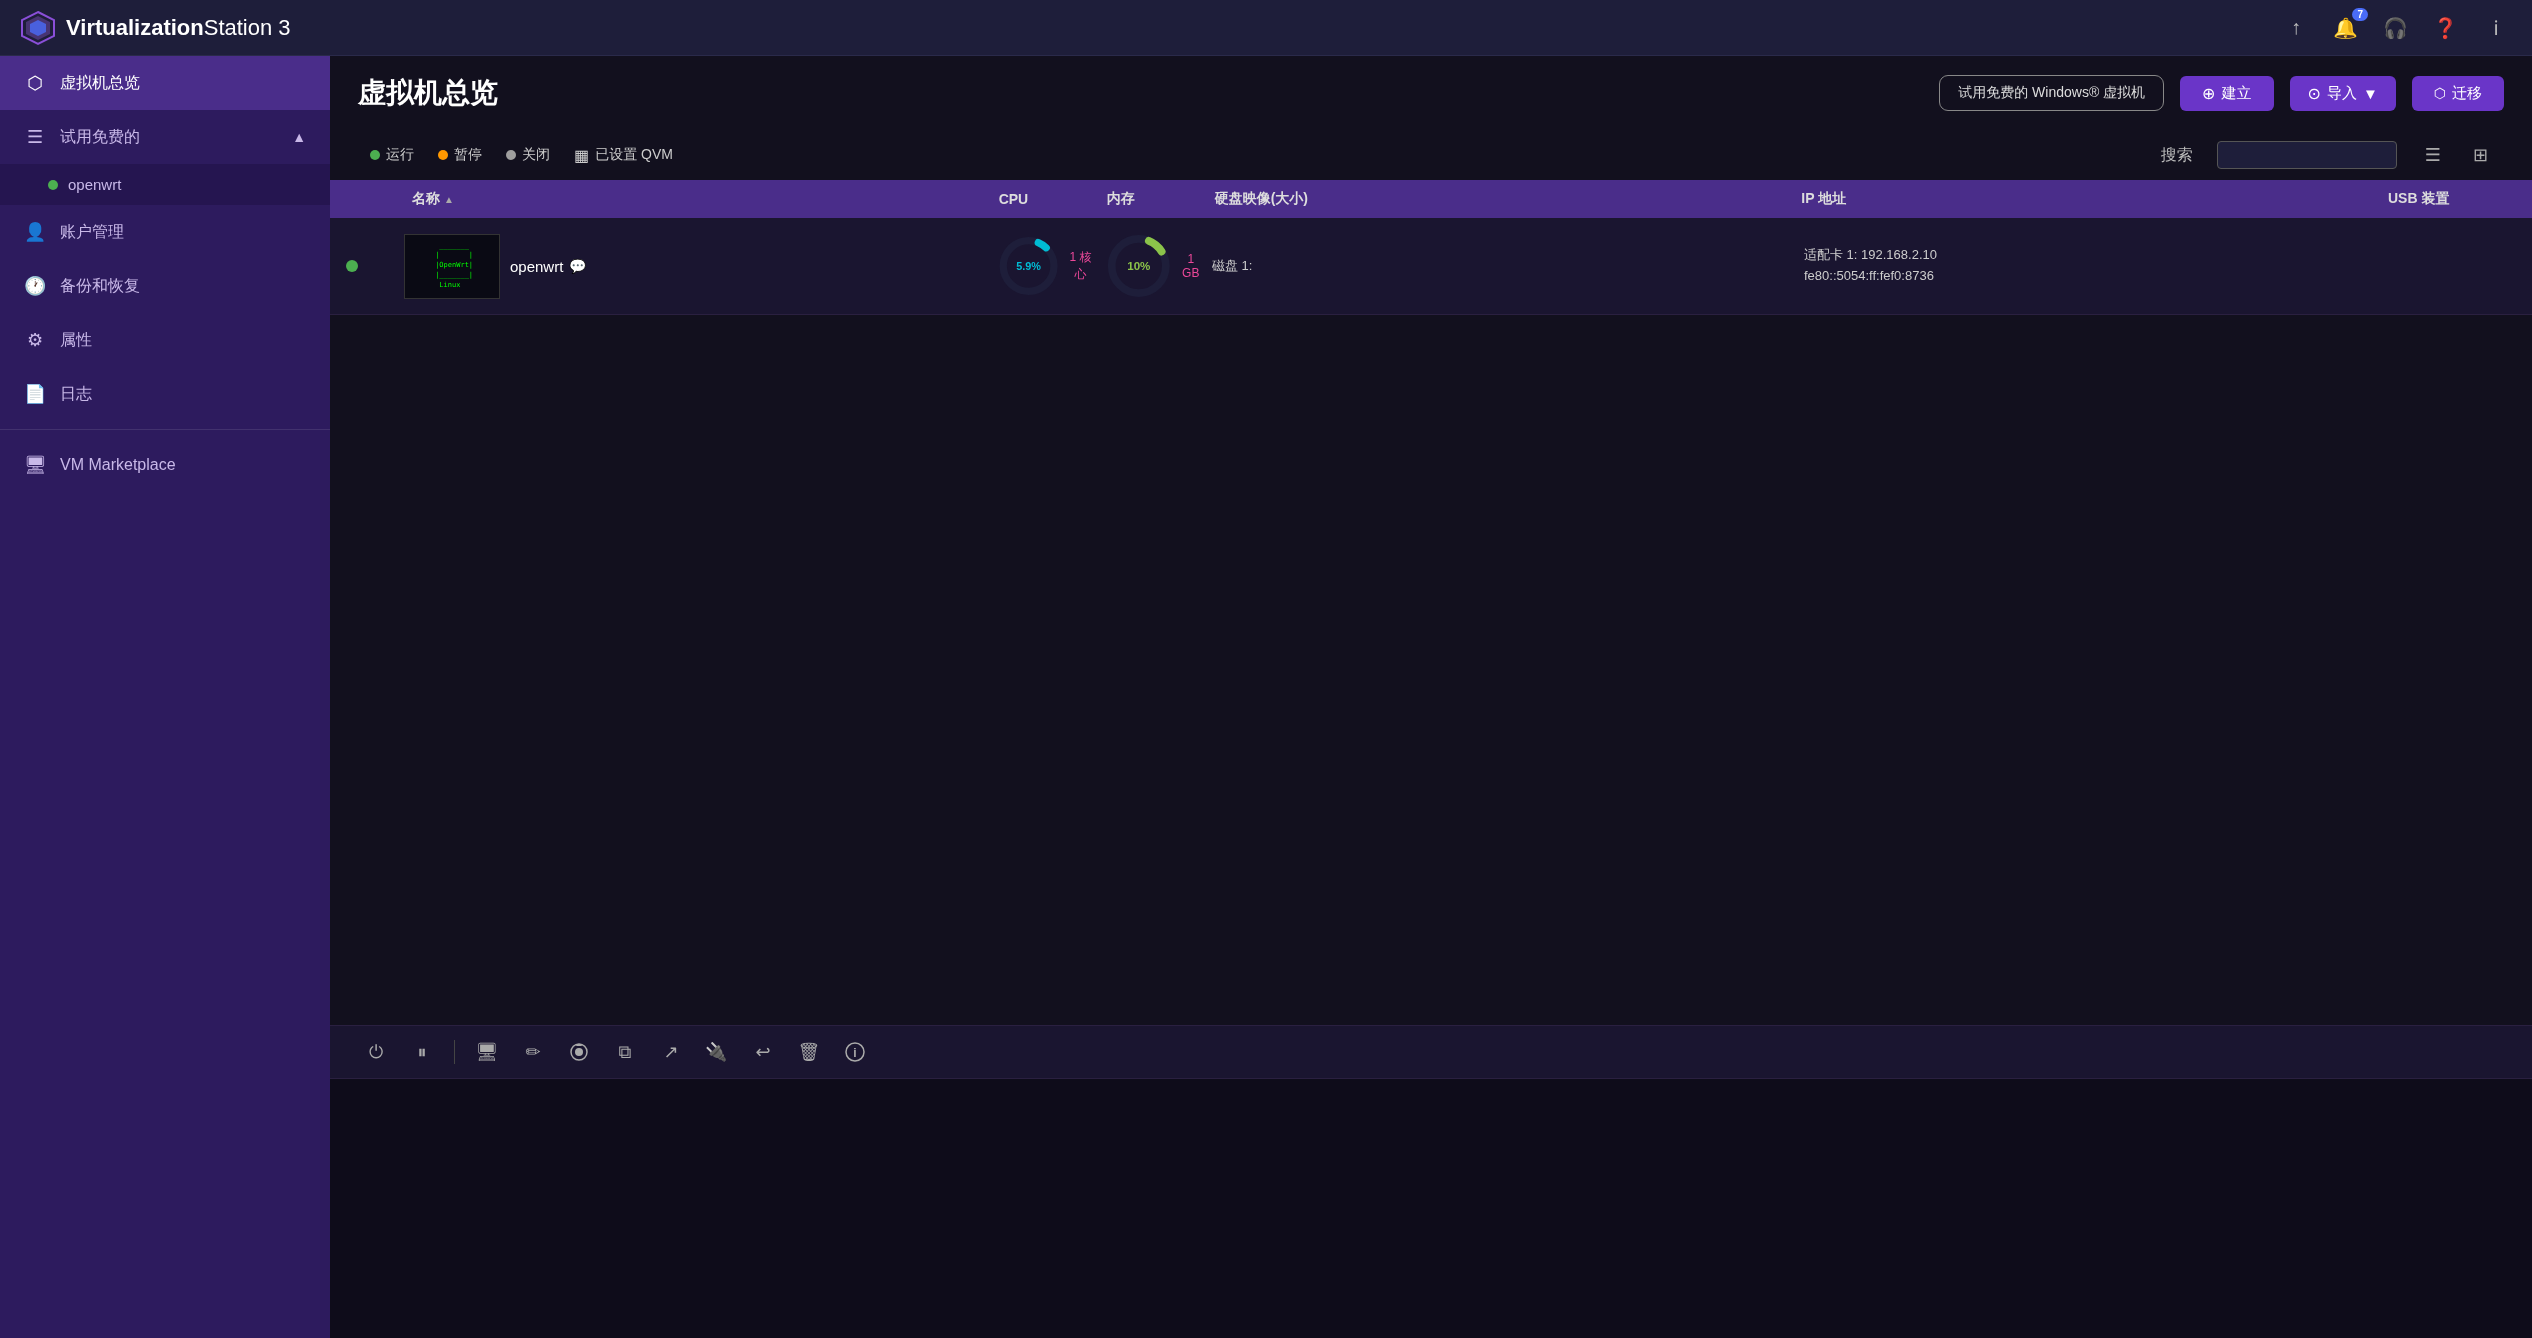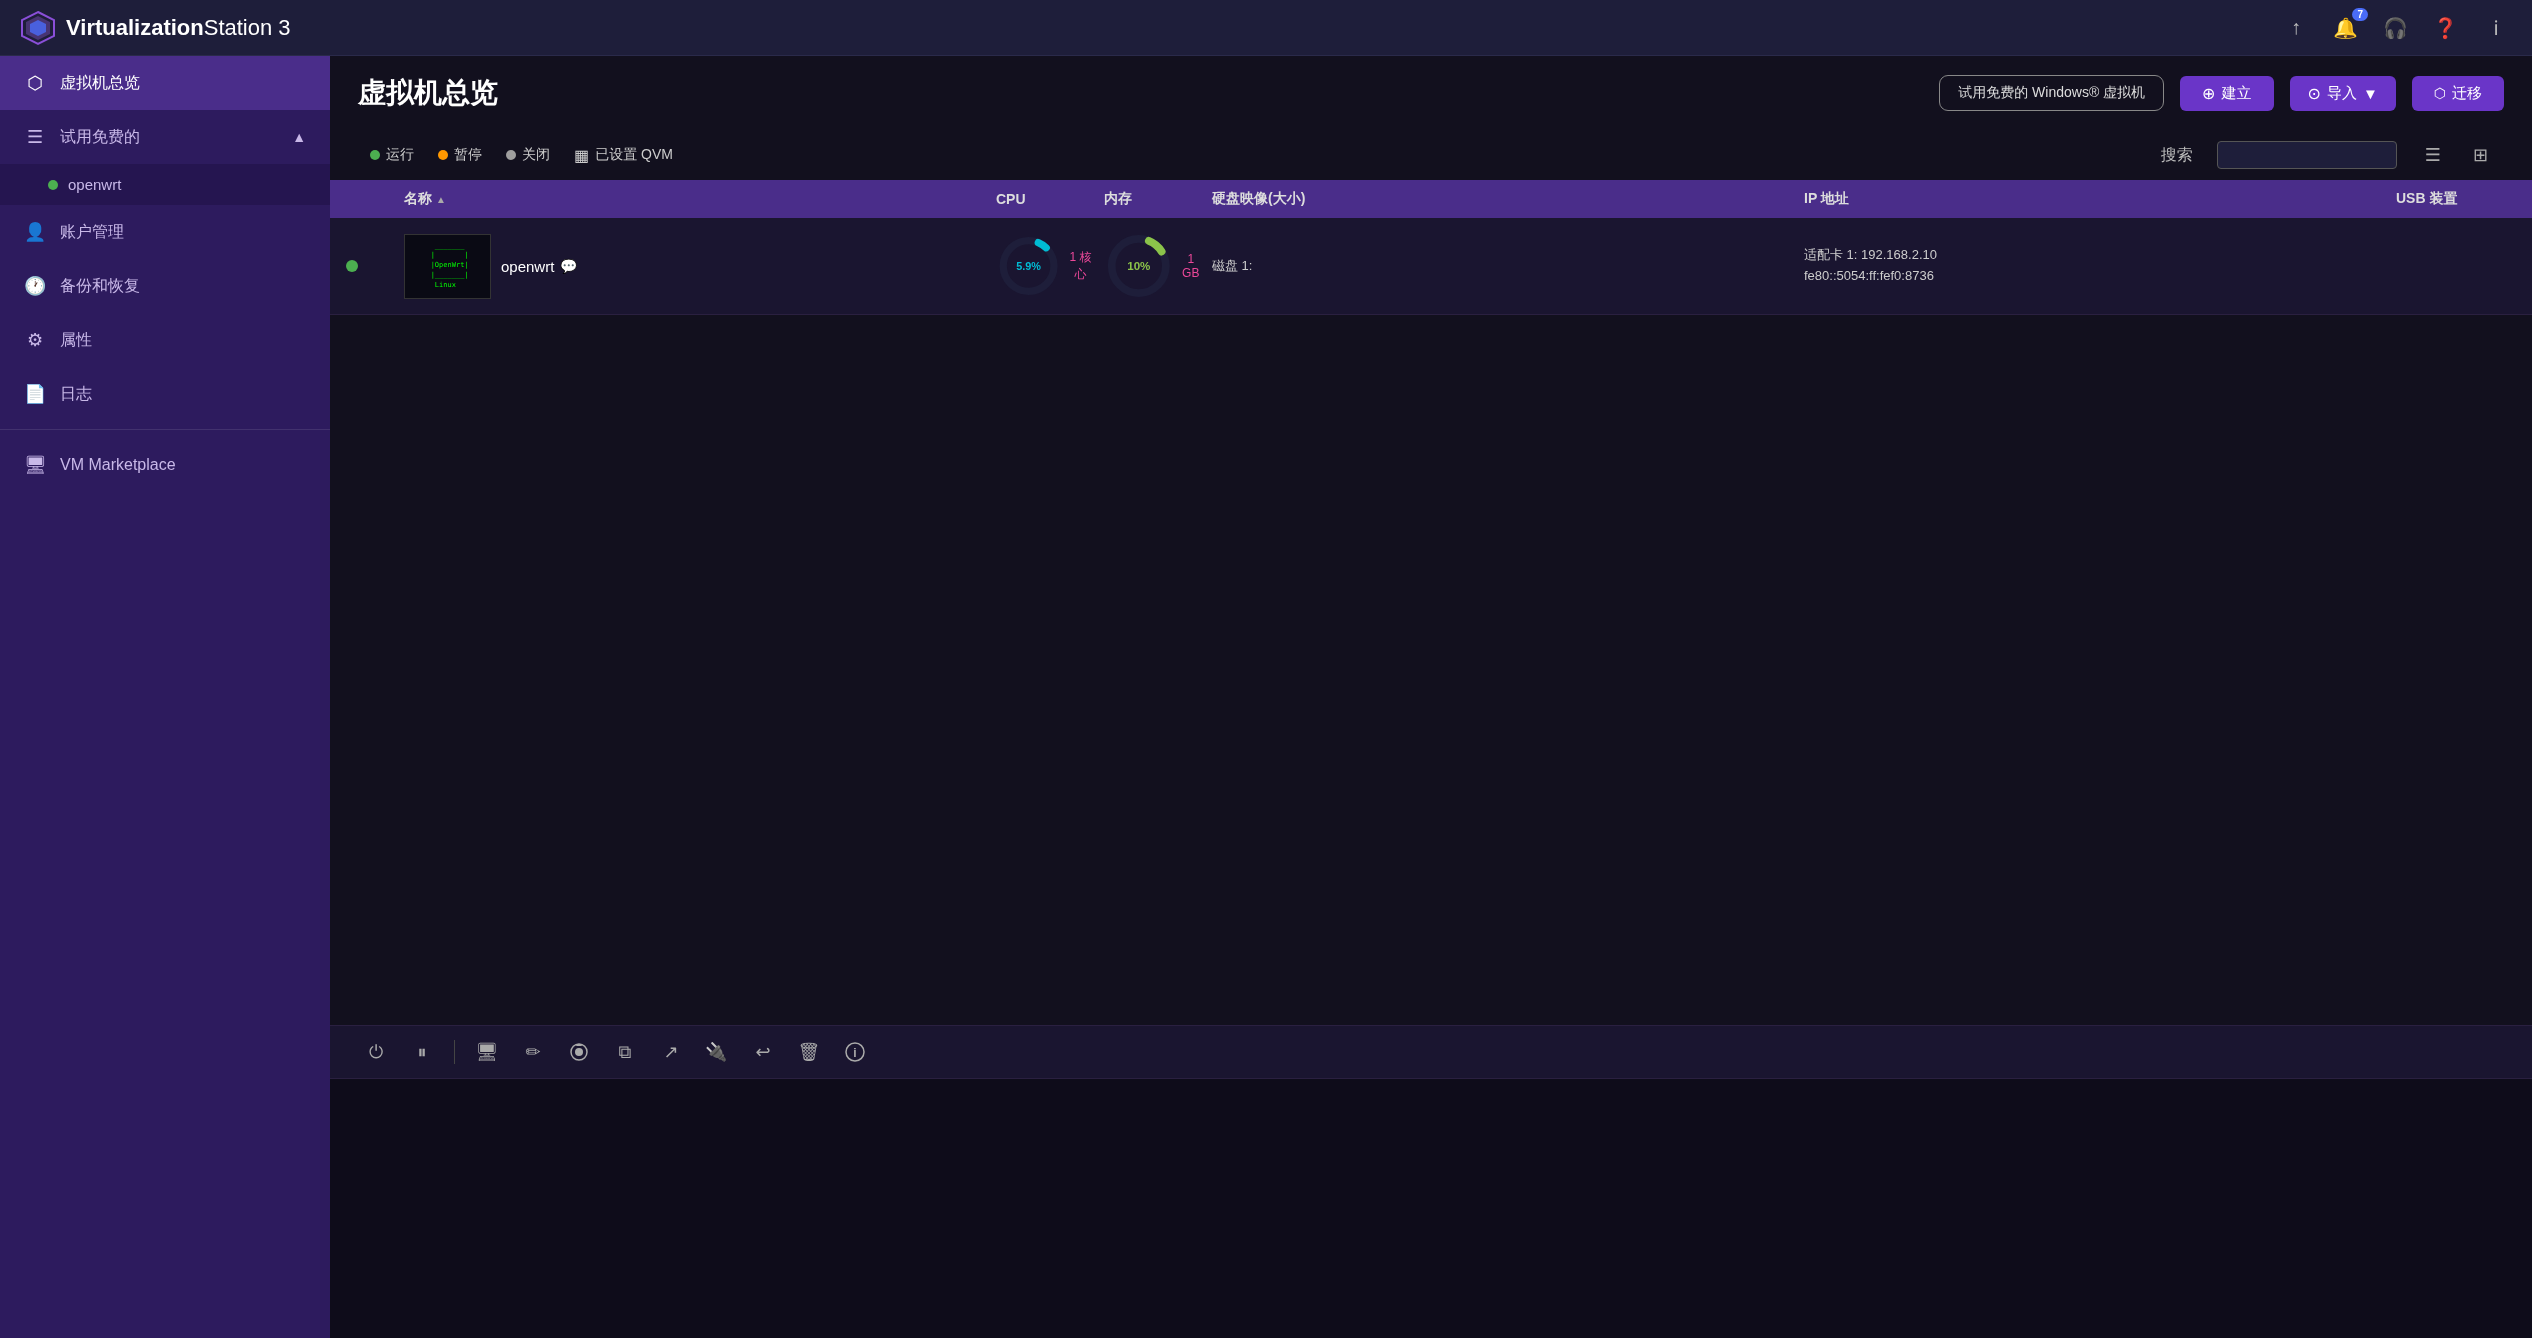--- a/index.html
+++ b/index.html
@@ -243,21 +243,21 @@
 
     
     .vm-table {
       flex: 1;
       overflow-y: auto;
     }
     .table-header {
       display: grid;
       grid-template-columns: 50px 1fr 100px 100px 1fr 1fr 120px;
       background: #4a2d8a;
-      padding: 10px 16px;
+      padding: 10px 24px;
       font-size: 14px;
       color: #ddd;
       font-weight: 600;
       align-items: center;
       gap: 8px;
     }
     .table-header-cell {
       display: flex;
       align-items: center;
       gap: 4px;
@@ -275,21 +275,21 @@
     }
 
     .vm-status-dot {
       width: 12px;
       height: 12px;
       border-radius: 50%;
       background: #4caf50;
     }
 
     .vm-thumbnail {
-      width: 87px;
+      width: 96px;
       height: 65px;
       background: #0a0a14;
       border: 1px solid #333;
       display: flex;
       align-items: center;
       justify-content: center;
       font-size: 9px;
       color: #0f0;
       font-family: monospace;
       overflow: hidden;

